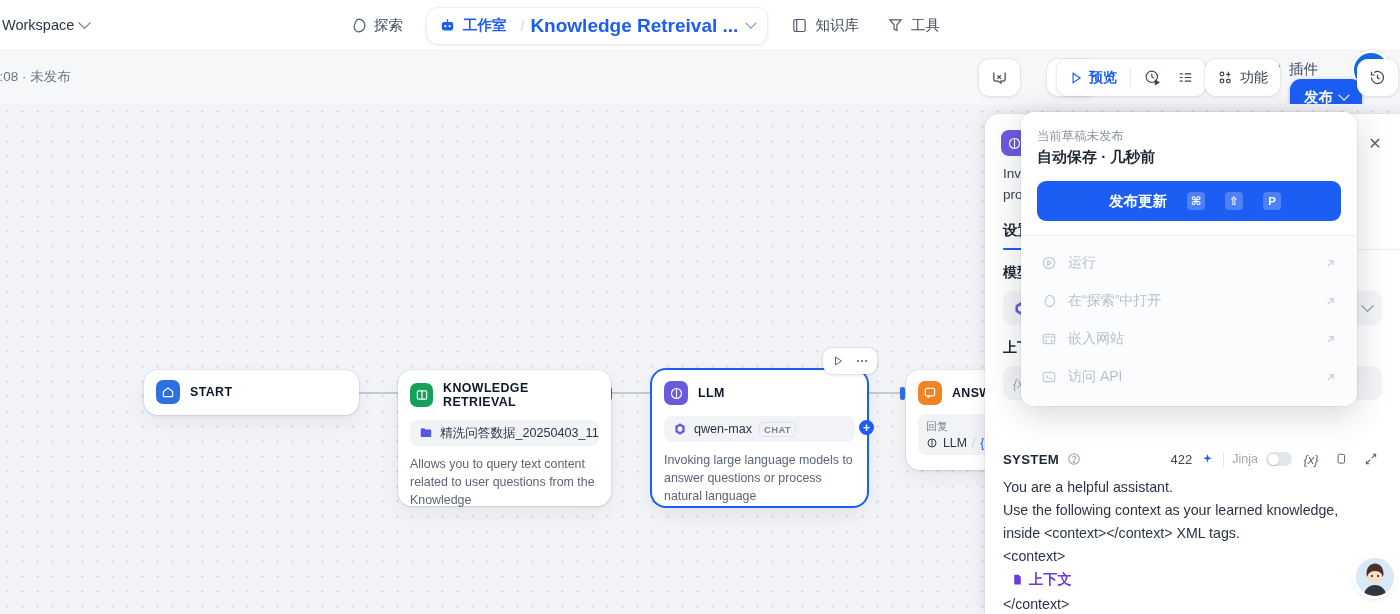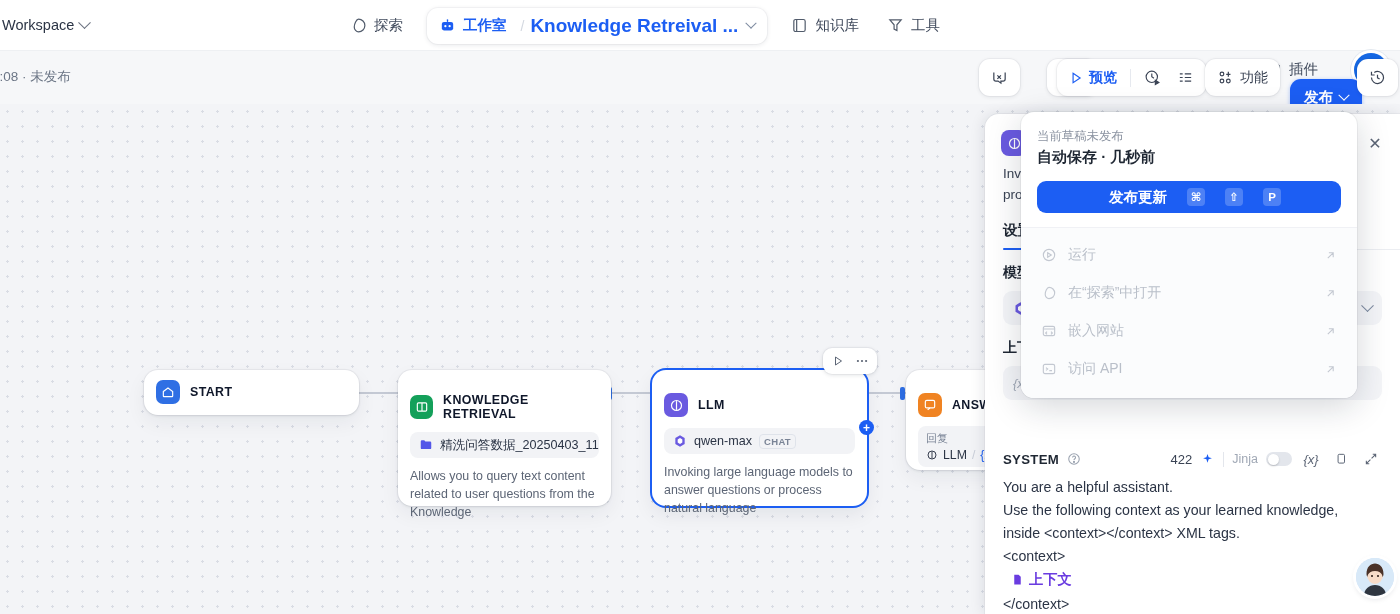--- a/index.html
+++ b/index.html
@@ -82,21 +82,21 @@
     background-color: #f3f4f7;
     background-image: radial-gradient(#d9dce4 1px, transparent 1.1px);
     background-size: 15px 15px;
   }
   .edge { position:absolute; height:2px; background:#c4c9d4; }
   .port { position:absolute; width:5px; height:13px; border-radius:2px; background:#2f6fe4; }
 
   .node {
     position:absolute; background:#fff; border-radius: 14px;
     box-shadow: 0 1px 3px rgba(18,28,45,.10), 0 8px 20px rgba(18,28,45,.06), 0 0 0 1px rgba(18,28,45,.045);
-    padding: 23px 12px 12px 12px;
+    padding: 11px 12px 12px 12px;
   }
   .node.sel { box-shadow: 0 0 0 2px #1c5ef3, 0 8px 20px rgba(18,28,45,.08); }
   .node-head { display:flex; align-items:center; gap: 10px; }
   .node-ico { width:24px; height:24px; border-radius:7px; display:flex; align-items:center; justify-content:center; color:#fff;}
   .node-title { font-size: 12.4px; font-weight: 800; letter-spacing: .4px; color:#0f172a; }
   .node-chip {
     margin-top: 11px; background:#f2f3f6; border-radius: 8px; height: 26px;
     display:flex; align-items:center; gap:7px; padding: 0 9px;
     font-size: 12.6px; color:#2b3445; overflow:hidden; white-space:nowrap;
   }
@@ -151,21 +151,21 @@
   
   .pubmenu {
     position:absolute; right: 43px; top: 112px; width: 336px; border-radius: 13px; background:#fff;
     box-shadow: 0 8px 34px rgba(18,28,45,.18), 0 0 0 1px rgba(18,28,45,.05);
     overflow:hidden; z-index: 40;
   }
   .pm-top { padding: 16px 16px 14px 16px; }
   .pm-sub { font-size: 12.4px; color:#8b93a1; }
   .pm-ttl { font-size: 15px; font-weight: 700; color:#1f2733; margin-top: 3px; }
   .pm-cta {
-    margin-top: 14px; height: 32px; border-radius: 9px; background:#1c5ef3; color:#fff;
+    margin-top: 14px; height: 40px; border-radius: 9px; background:#1c5ef3; color:#fff;
     display:flex; align-items:center; justify-content:center; gap: 20px; cursor:pointer;
     font-size: 14.5px; font-weight: 700; padding-left: 12px;
   }
   .kbd { background: rgba(255,255,255,.22); border-radius: 4px; width:18px;height:18px;
          display:inline-flex;align-items:center;justify-content:center;font-size:11.5px;font-weight:600;}
   .pm-list { border-top: 1px solid #f0f1f5; padding: 8px 10px 10px 10px; background:#fbfcfd;}
   .pm-item { height: 38px; border-radius: 9px; display:flex; align-items:center; gap: 11px; padding: 0 10px;
              font-size: 14px; color:#b9bfc9; cursor:pointer; }
   .pm-item .sp { flex:1; }
   .dim { opacity:.55; }

